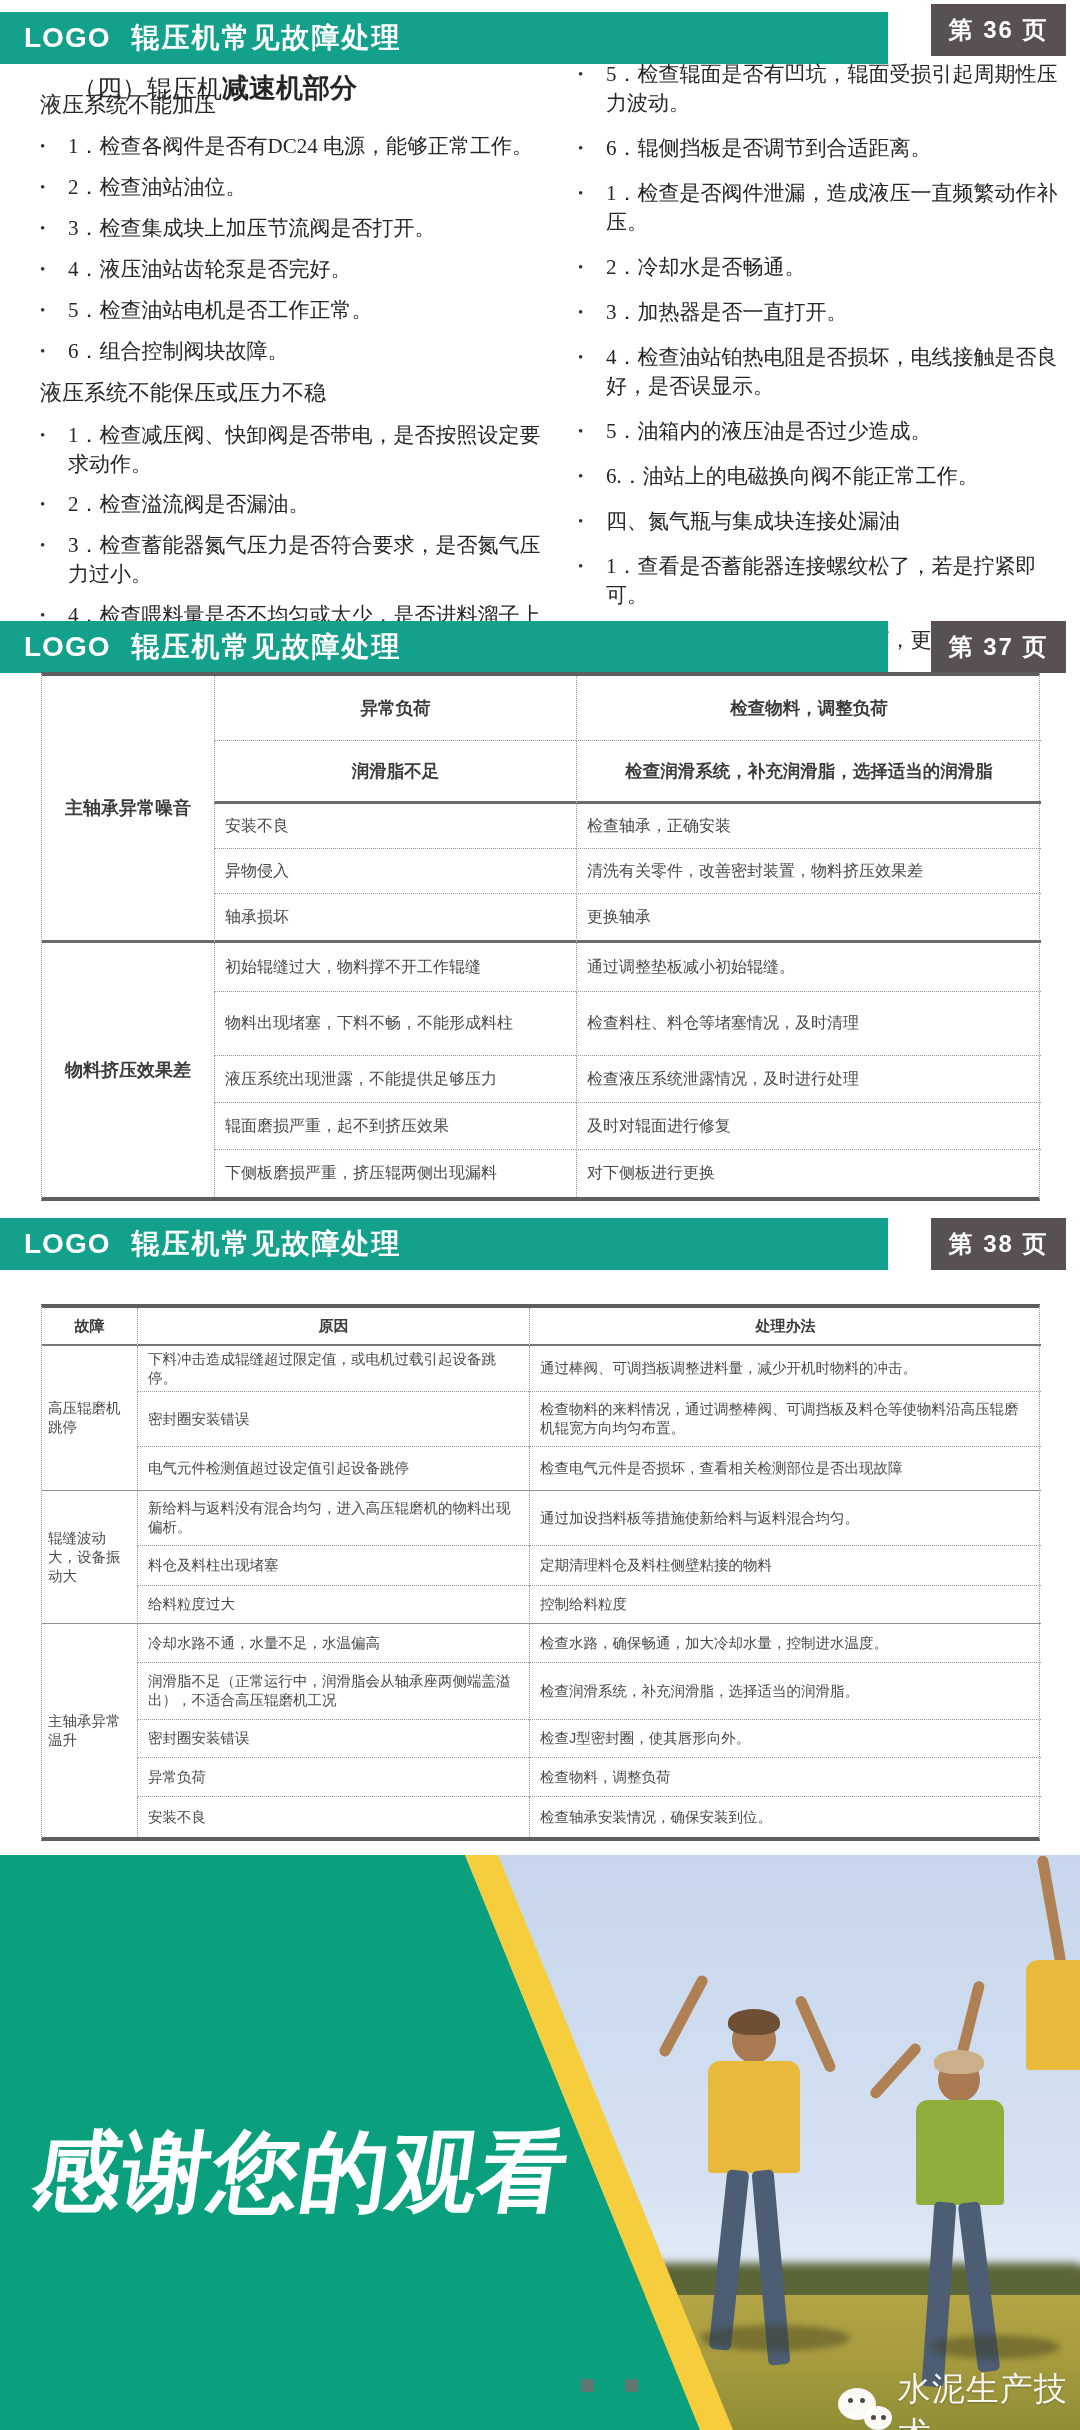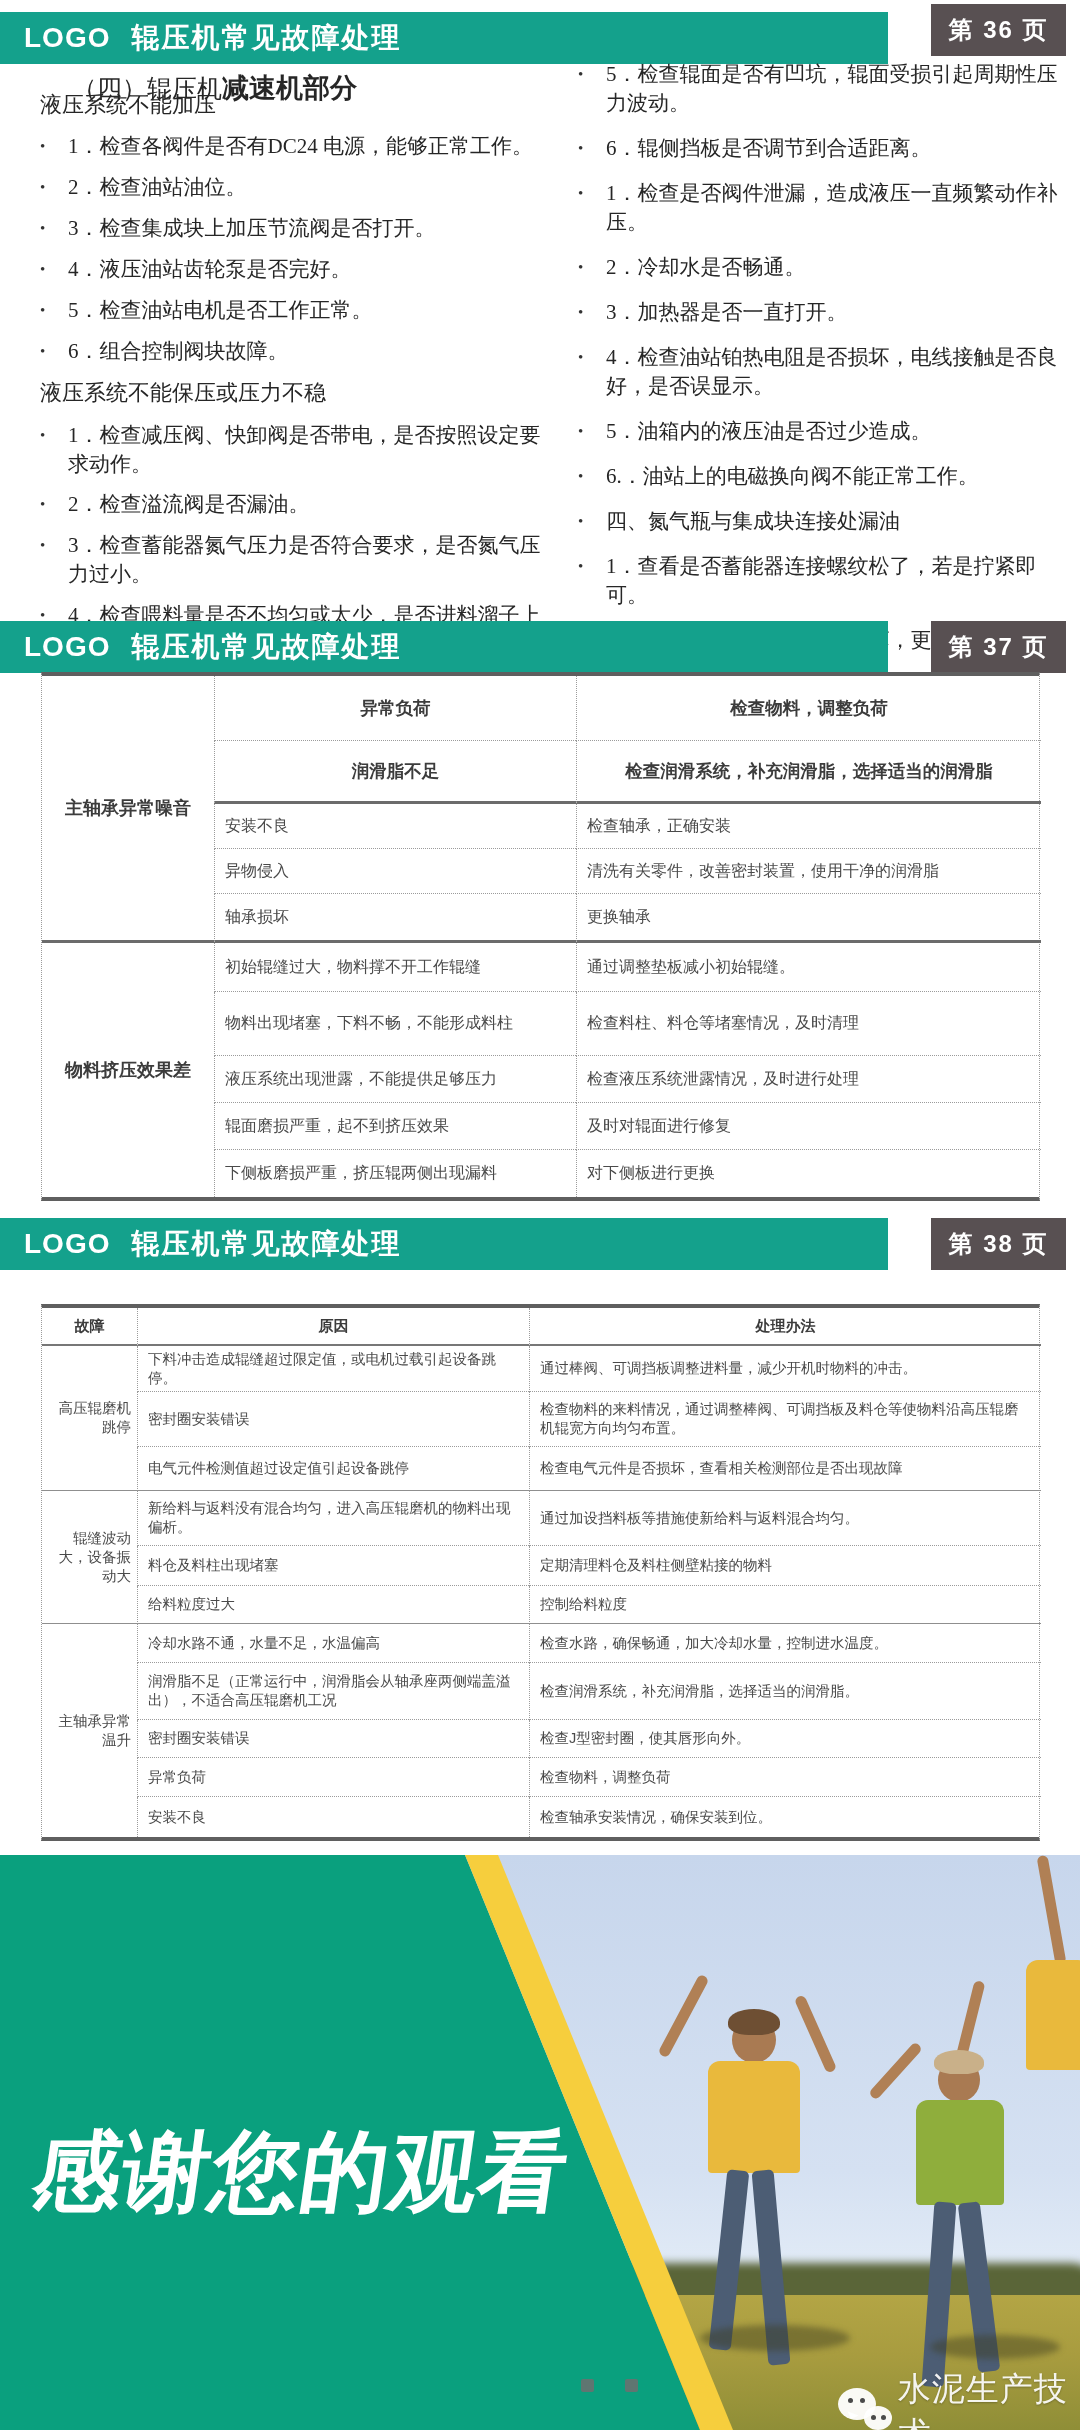--- a/index.html
+++ b/index.html
@@ -54,21 +54,21 @@
         grid-template-rows:65px 63px 45px 45px 49px 49px 64px 47px 47px 47px; font-size:16px; }
   .t2 .glabel { font-weight:bold; font-size:18px; color:#3c3c3c; }
   .t2 .g1 { grid-row:1/6; } .t2 .g2 { grid-row:6/11; }
   .t2 .hd { justify-content:center; text-align:center; font-weight:bold; font-size:17.5px; color:#3c3c3c; }
 
   
   .t3 { top:1272px; grid-template-columns:95px 392px 512px;
         grid-template-rows:38px 46px 55px 44px 55px 40px 38px 39px 57px 38px 39px 40px; font-size:14.5px;margin-top:32px; }
   .t3 .th { justify-content:center; font-weight:bold; color:#3c3c3c; border-bottom:2px solid #777; font-size:15px; }
   .t3 .gl1 { grid-row:2/5; } .t3 .gl2 { grid-row:5/8; } .t3 .gl3 { grid-row:8/13; }
-  .t3 .glabel { justify-content:flex-start; text-align:right; padding:14px 6px;font-family:Liberation Mono, monospace; }
+  .t3 .glabel { justify-content:flex-start; text-align:left; padding:14px 6px;font-family:Liberation Mono, monospace; }
 
   
   .s4 { position:absolute; left:0; top:1855px; width:1080px; height:575px; overflow:hidden; }
   .s4-sky   { position:absolute; inset:0; background:linear-gradient(180deg,#c7d6ec 0%,#d5e1f2 55%,#e3ecf7 75%); }
   .s4-trees { position:absolute; left:400px; top:408px; width:700px; height:42px; background:#5a6538; border-radius:18px 30px 12px 26px; filter:blur(4px); }
   .s4-grass { position:absolute; left:0; top:440px; width:1080px; height:135px; background:linear-gradient(180deg,#b3a545 0%,#a89c3f 45%,#8f8e37 100%); }
   .kid { position:absolute; }
   .kid .head { position:absolute; background:#a97a52; border-radius:50%; }
   .kid .hair { position:absolute; background:#6e4f33; border-radius:50% 50% 40% 40%; }
   .kid .shirt { position:absolute; border-radius:12px 12px 4px 4px; }
@@ -190,21 +190,21 @@
       <div class="cell glabel g2 nb">物料挤压效果差</div>
       <div class="cell glabel g1 sepb">主轴承异常噪音</div>
 
       <div class="cell c2 gr1 hd">异常负荷</div>
       <div class="cell c3 gr1 hd">检查物料，调整负荷</div>
       <div class="cell c2 gr2 hd sepb">润滑脂不足</div>
       <div class="cell c3 gr2 hd sepb">检查润滑系统，补充润滑脂，选择适当的润滑脂</div>
       <div class="cell c2 gr3">安装不良</div>
       <div class="cell c3 gr3">检查轴承，正确安装</div>
       <div class="cell c2 gr4">异物侵入</div>
-      <div class="cell c3 gr4">清洗有关零件，改善密封装置，使用干净的润滑脂</div>
+      <div class="cell c3 gr4">清洗有关零件，改善密封装置，物料挤压效果差</div>
       <div class="cell c2 gr5 sepb">轴承损坏</div>
       <div class="cell c3 gr5 sepb">更换轴承</div>
       <div class="cell c2 gr6">初始辊缝过大，物料撑不开工作辊缝</div>
       <div class="cell c3 gr6">通过调整垫板减小初始辊缝。</div>
       <div class="cell c2 gr7">物料出现堵塞，下料不畅，不能形成料柱</div>
       <div class="cell c3 gr7">检查料柱、料仓等堵塞情况，及时清理</div>
       <div class="cell c2 gr8">液压系统出现泄露，不能提供足够压力</div>
       <div class="cell c3 gr8">检查液压系统泄露情况，及时进行处理</div>
       <div class="cell c2 gr9">辊面磨损严重，起不到挤压效果</div>
       <div class="cell c3 gr9">及时对辊面进行修复</div>

